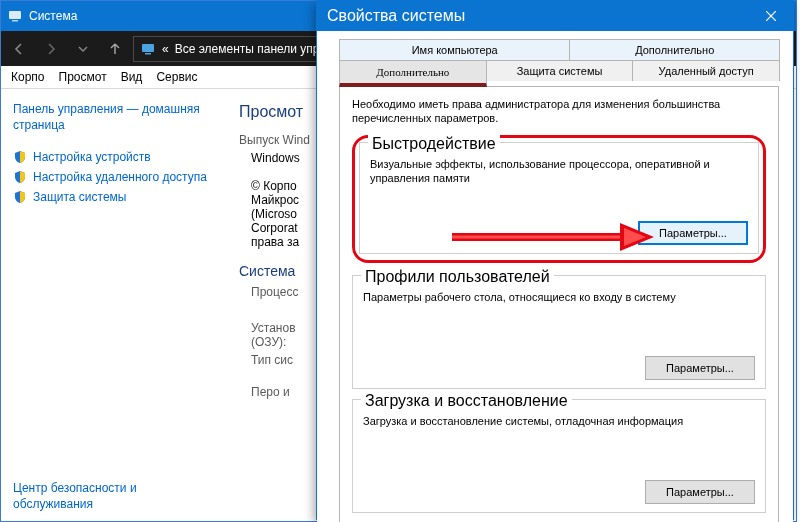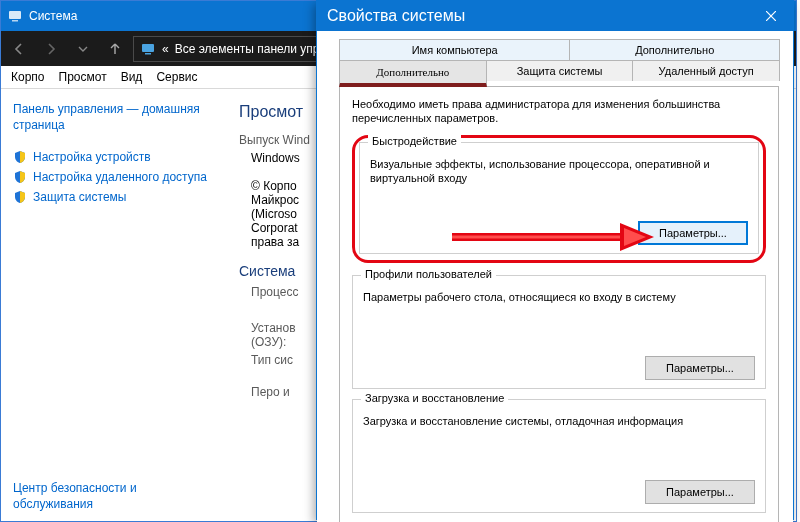--- a/index.html
+++ b/index.html
@@ -172,21 +172,21 @@
     box-sizing: border-box;
     position: relative;
     font-size: 11px;
     color: #000;
   }
   .groupbox .legend {
     position: absolute;
     top: -8px; left: 8px;
     background: #fff;
     padding: 0 4px;
-    font-size: 11px;
+    font-size: 16px;
   }
   .groupbox .desc { line-height: 14px; margin-bottom: 10px; }
   .btnrow { display: flex; justify-content: flex-end; margin-top: 36px; }
   .winbtn {
     min-width: 88px; height: 22px;
     border: 1px solid #adadad;
     background: #e1e1e1;
     font-size: 11px;
     display: inline-flex; align-items: center; justify-content: center;
     padding: 0 10px;
@@ -351,21 +351,21 @@
       <div class="tab">Защита системы</div>
       <div class="tab">Удаленный доступ</div>
     </div>
 
     <div class="tabframe">
       <div class="intro">Необходимо иметь права администратора для изменения большинства перечисленных параметров.</div>
 
       <div class="highlight-top">
         <div class="groupbox">
           <span class="legend">Быстродействие</span>
-          <div class="desc">Визуальные эффекты, использование процессора, оперативной и виртуальной входу</div>
+          <div class="desc">Визуальные эффекты, использование процессора, оперативной и управления памяти</div>
           <div class="btnrow">
             <div class="winbtn focused">Параметры...</div>
           </div>
         </div>
       </div>
 
       <div class="groupbox">
         <span class="legend">Профили пользователей</span>
         <div class="desc">Параметры рабочего стола, относящиеся ко входу в систему</div>
         <div style="height:6px"></div>

